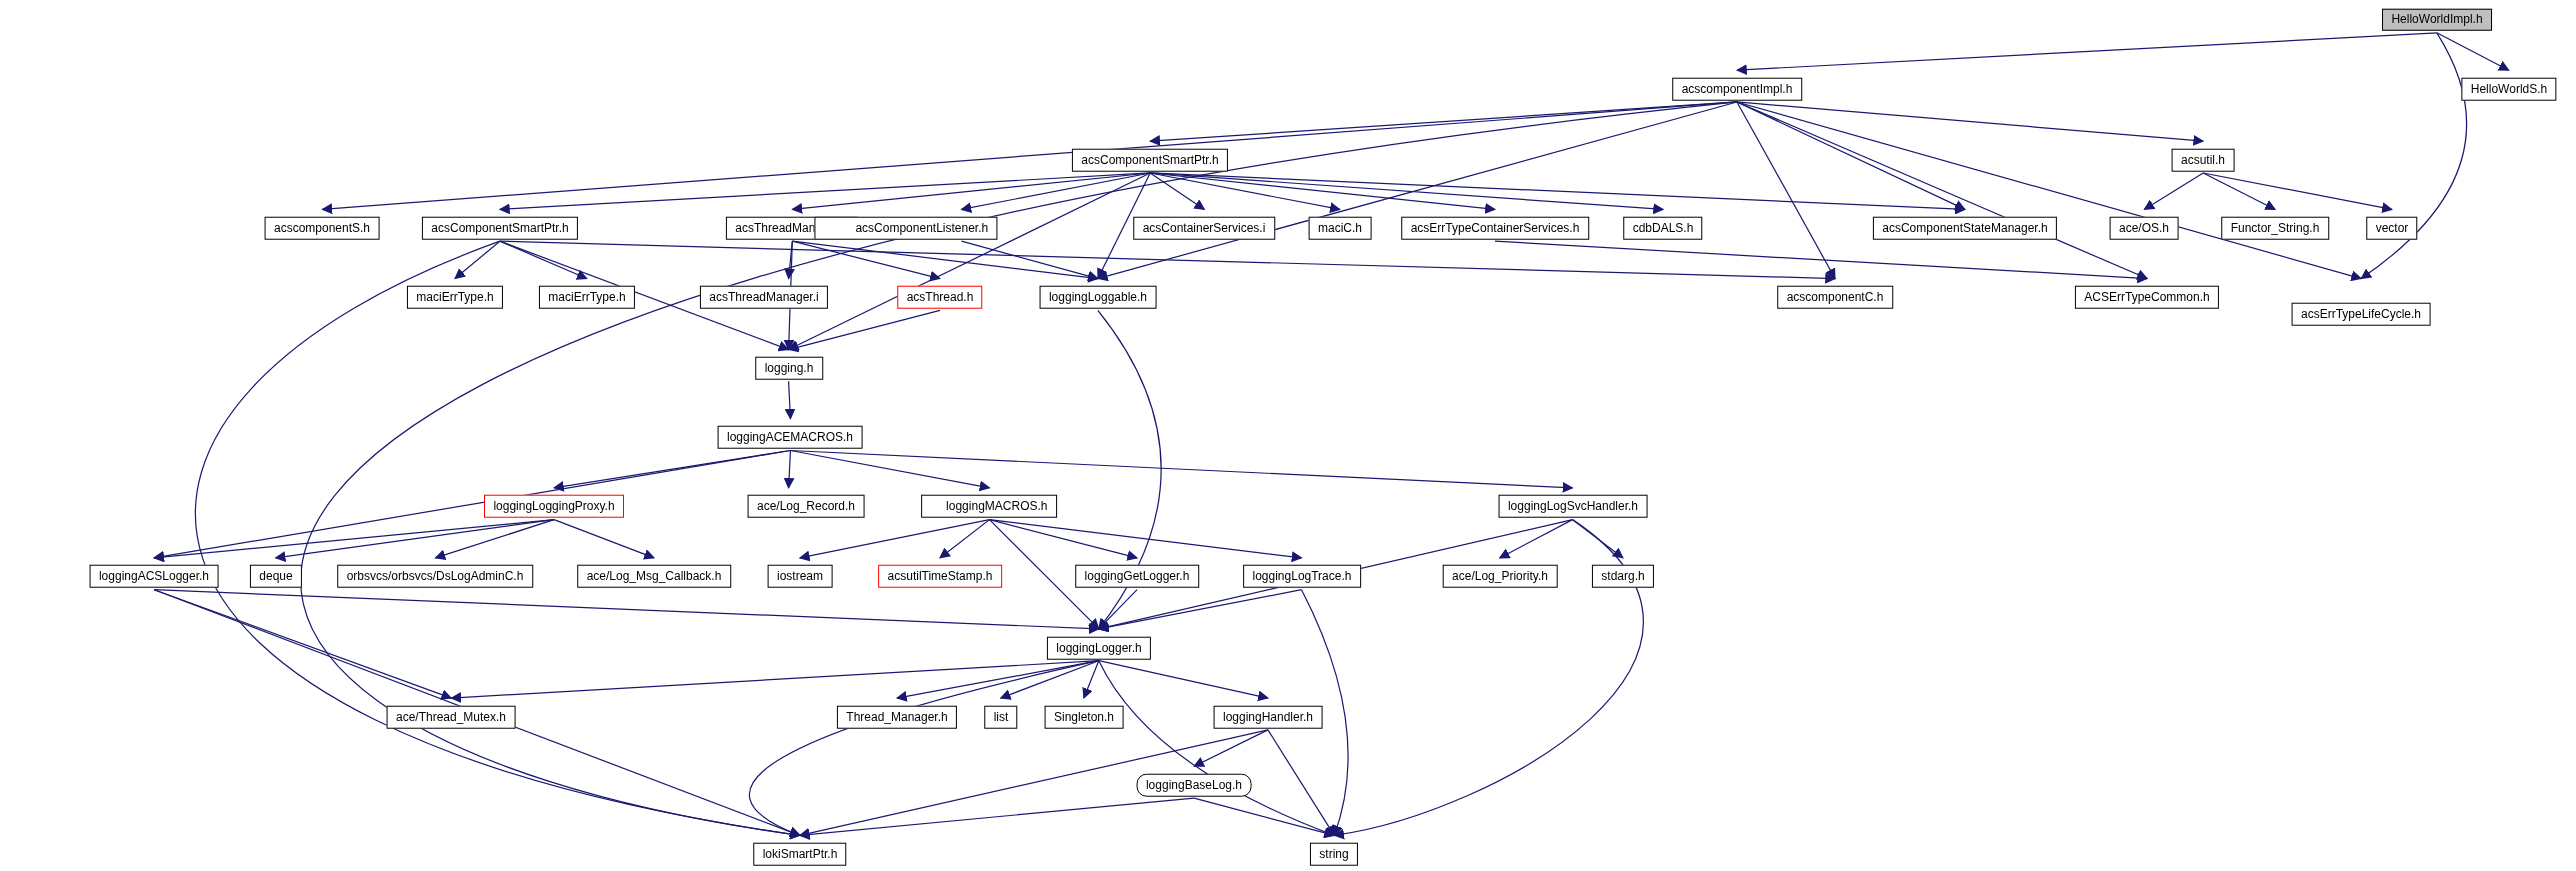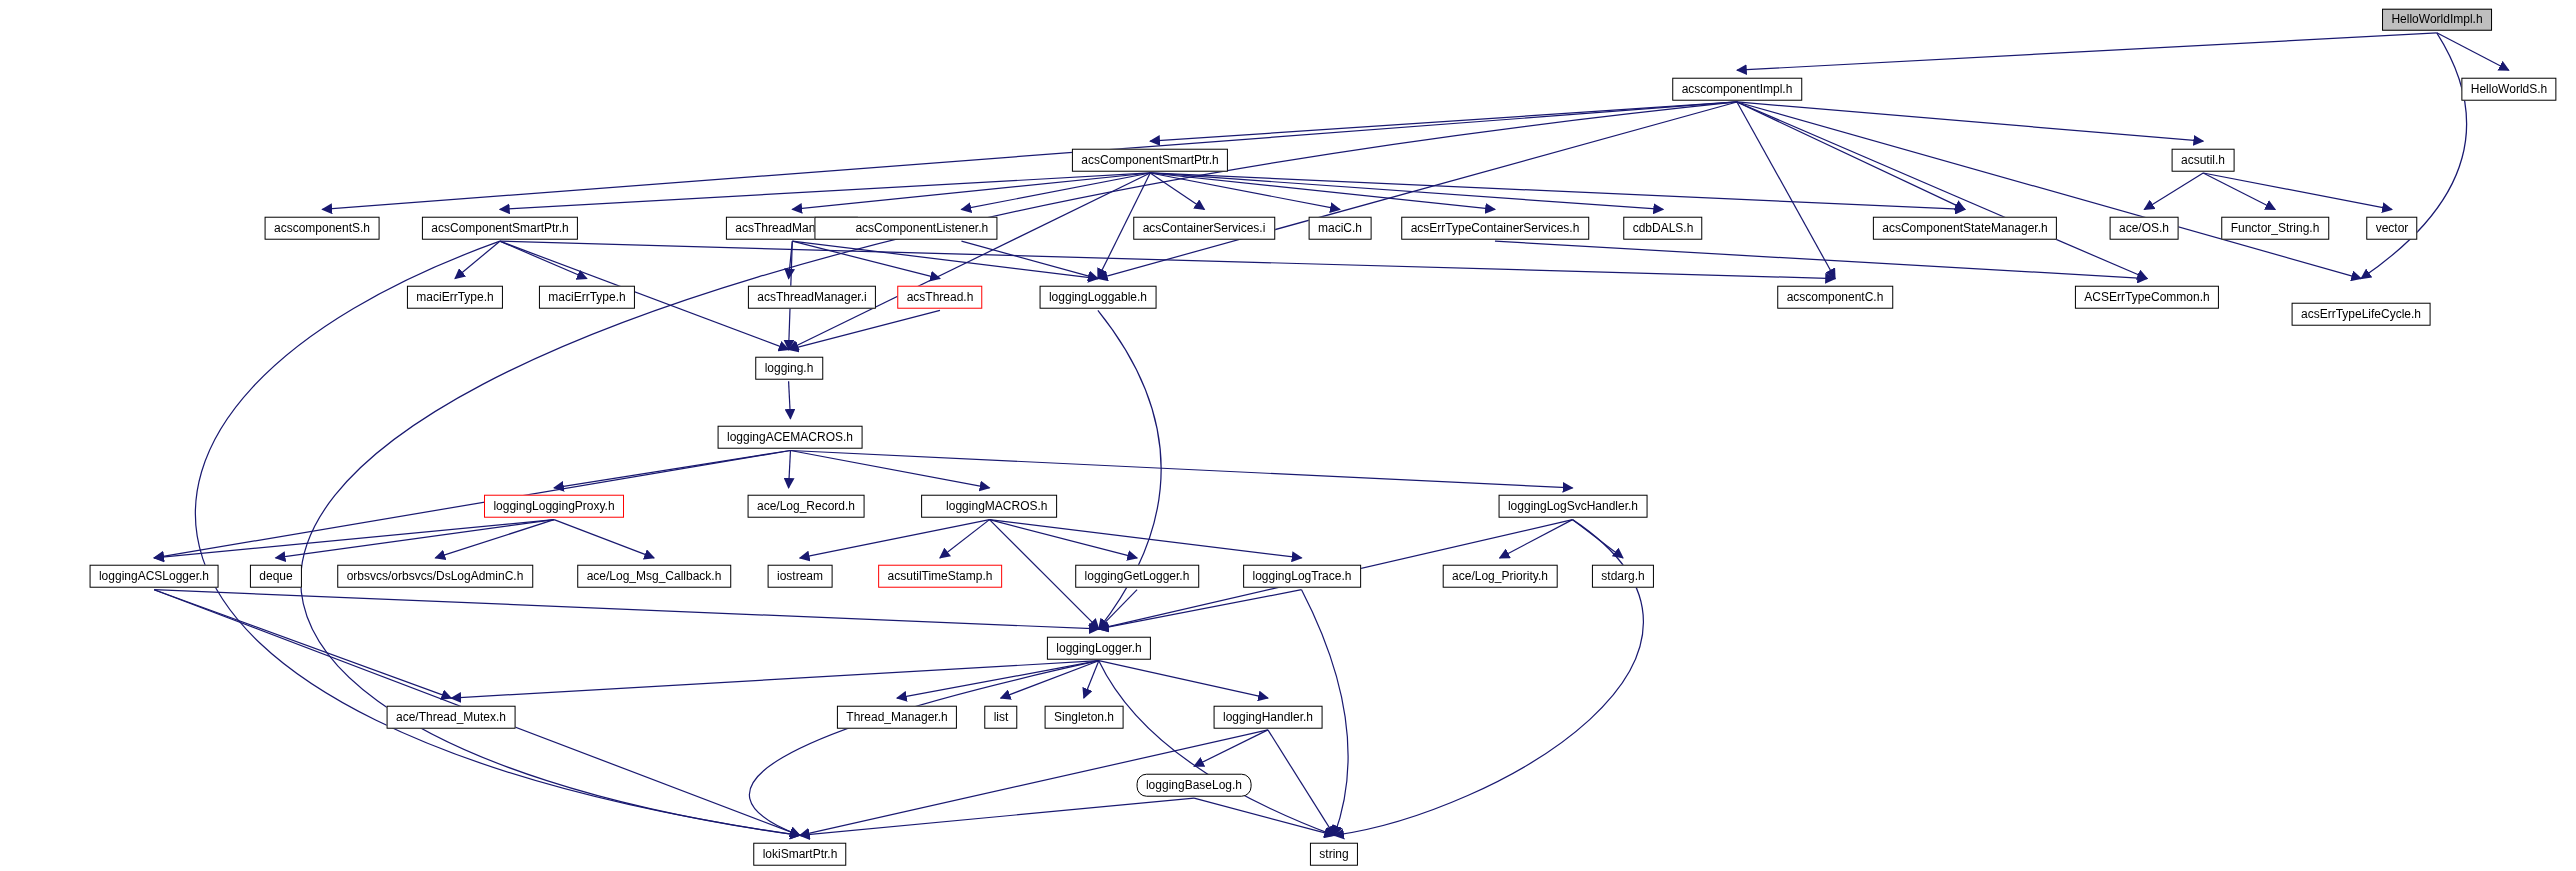--- a/index.html
+++ b/index.html
@@ -147,21 +147,21 @@
       <div class="node" style="left: 1204px; top: 228px;">acsContainerServices.i</div>
       <div class="node" style="left: 1340px; top: 228px;">maciC.h</div>
       <div class="node" style="left: 1495px; top: 228px;">acsErrTypeContainerServices.h</div>
       <div class="node" style="left: 1663px; top: 228px;">cdbDALS.h</div>
       <div class="node" style="left: 1965px; top: 228px;">acsComponentStateManager.h</div>
       <div class="node" style="left: 2144px; top: 228px;">ace/OS.h</div>
       <div class="node" style="left: 2275px; top: 228px;">Functor_String.h</div>
       <div class="node" style="left: 2392px; top: 228px;">vector</div>
       <div class="node" style="left: 455px; top: 297px;">maciErrType.h</div>
       <div class="node" style="left: 587px; top: 297px;">maciErrType.h</div>
-      <div class="node" style="left: 764px; top: 297px; margin-left: 48px;">acsThreadManager.i</div>
+      <div class="node" style="left: 764px; top: 297px;">acsThreadManager.i</div>
       <div class="node truncated" style="left: 940px; top: 297px;">acsThread.h</div>
       <div class="node" style="left: 1098px; top: 297px;">loggingLoggable.h</div>
       <div class="node" style="left: 1835px; top: 297px;">acscomponentC.h</div>
       <div class="node" style="left: 2147px; top: 297px;">ACSErrTypeCommon.h</div>
       <div class="node" style="left: 2361px; top: 287px; margin-top: 27px;">acsErrTypeLifeCycle.h</div>
       <div class="node" style="left: 789px; top: 368px;">logging.h</div>
       <div class="node" style="left: 790px; top: 437px;">loggingACEMACROS.h</div>
       <div class="node truncated" style="left: 554px; top: 506px;">loggingLoggingProxy.h</div>
       <div class="node" style="left: 806px; top: 506px; text-align: center;">ace/Log_Record.h</div>
       <div class="node" style="left: 989px; top: 506px; padding-left: 24px;">loggingMACROS.h</div>

